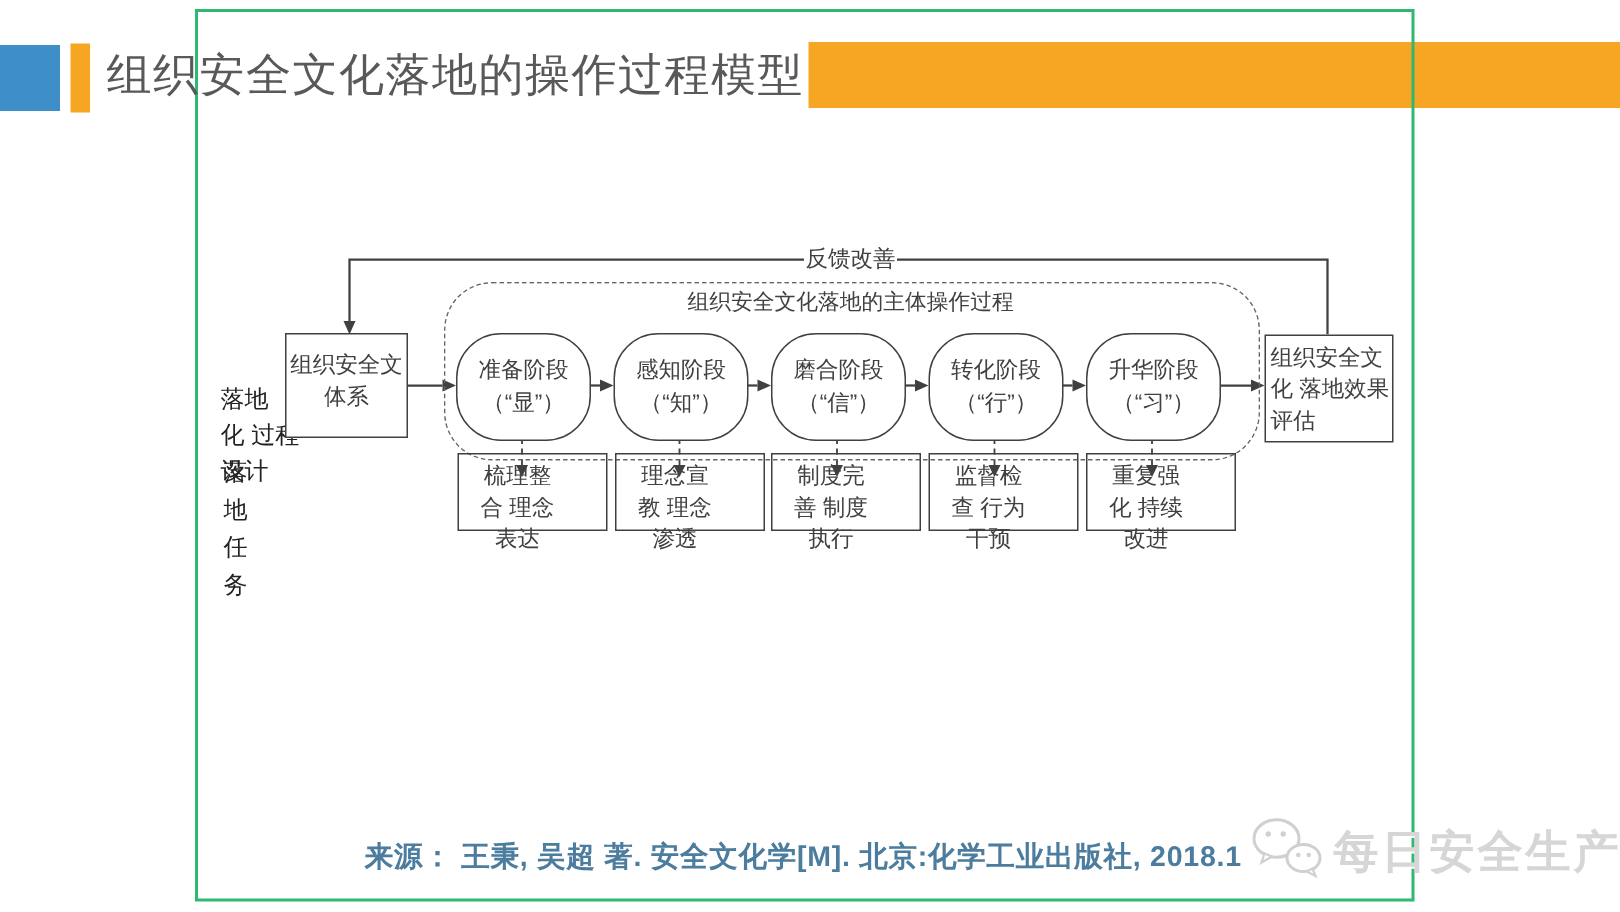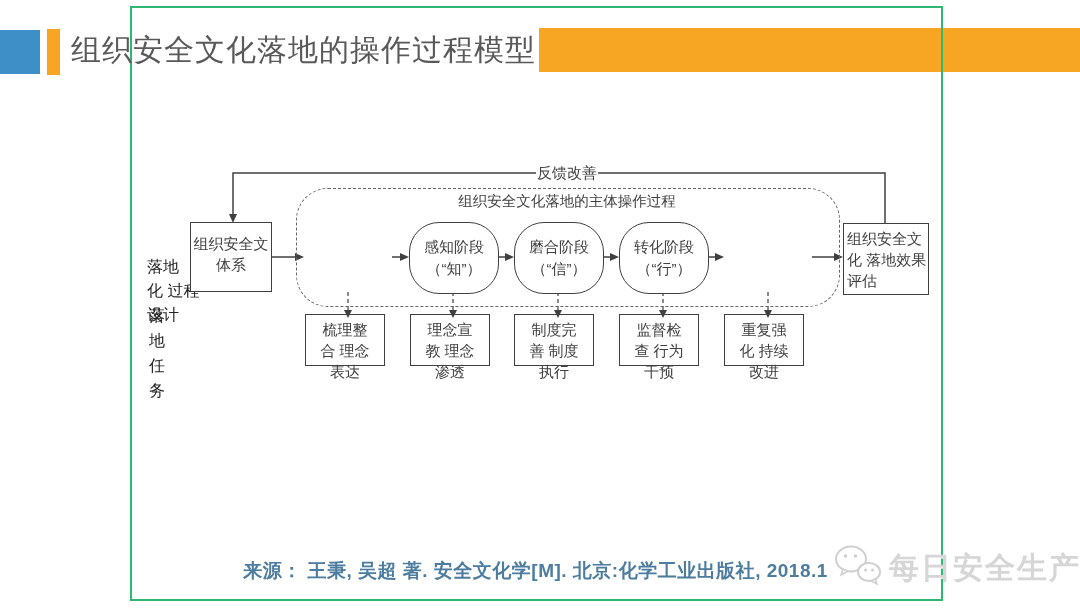--- a/index.html
+++ b/index.html
@@ -35,21 +35,21 @@
   .input-box{left:190px;top:222px;width:82px;height:70px;padding-top:10px;box-sizing:border-box;}
   .output-box{left:843px;top:223px;width:86px;height:72px;padding:4px 0 0 3px;box-sizing:border-box;
               text-align:left;overflow:visible;}
 
   .stage{position:absolute;top:222px;width:88px;height:70px;border:1.5px solid #404040;border-radius:30px;
          background:#fff;display:flex;flex-direction:column;justify-content:center;align-items:center;
          font-size:15px;line-height:22px;}
   .stage span{display:block;white-space:nowrap;}
   .stage.s1{left:304px}.stage.s2{left:409px}.stage.s3{left:514px}.stage.s4{left:619px}.stage.s5{left:724px}
 
-  .task{position:absolute;top:314px;width:78px;height:50px;border:1.2px solid #404040;background:transparent;}
+  .task{position:absolute;top:302px;width:78px;height:50px;border:1.2px solid #404040;background:transparent;padding-left:20px;}
   .task .txt{position:absolute;left:-6px;top:4px;width:90px;text-align:center;font-size:15px;line-height:21px;}
   .task .txt span{display:block;white-space:nowrap;}
   .task.t1{left:305px}.task.t2{left:410px}.task.t3{left:514px}.task.t4{left:619px}.task.t5{left:724px}
 
   
   .citation{position:absolute;left:130px;top:558px;width:811px;text-align:center;
             font-size:19px;font-weight:600;color:#4C7C9E;z-index:4;letter-spacing:.5px;}
   .watermark{position:absolute;left:831px;top:542px;display:flex;align-items:center;gap:4px;z-index:6;font-family:Liberation Mono, monospace;}
   .watermark .wm-text{font-size:30px;font-weight:bold;color:#d6d6d6;text-shadow:1px 1px 0 #ffffff;
                       letter-spacing:2px;white-space:nowrap;}
@@ -106,31 +106,39 @@
       <span>化 过程</span>
       <span>设计</span>
     </div>
     <div class="axis-bottom">落地任务</div>
 
     <div class="node-box input-box">
       <span>组织安全文</span>
       <span>体系</span>
     </div>
 
+    <div class="stage s1">
+      <span>准备阶段</span>
+      <span>（“显”）</span>
+    </div>
     <div class="stage s3">
       <span>磨合阶段</span>
       <span>（“信”）</span>
     </div>
     <div class="stage s2">
       <span>感知阶段</span>
       <span>（“知”）</span>
     </div>
     <div class="stage s4">
       <span>转化阶段</span>
       <span>（“行”）</span>
+    </div>
+    <div class="stage s5">
+      <span>升华阶段</span>
+      <span>（“习”）</span>
     </div>
 
     <div class="node-box output-box">
       <span>组织安全文</span>
       <span>化 落地效果</span>
       <span>评估</span>
     </div>
 
     <div class="task t1">
       <div class="txt">

